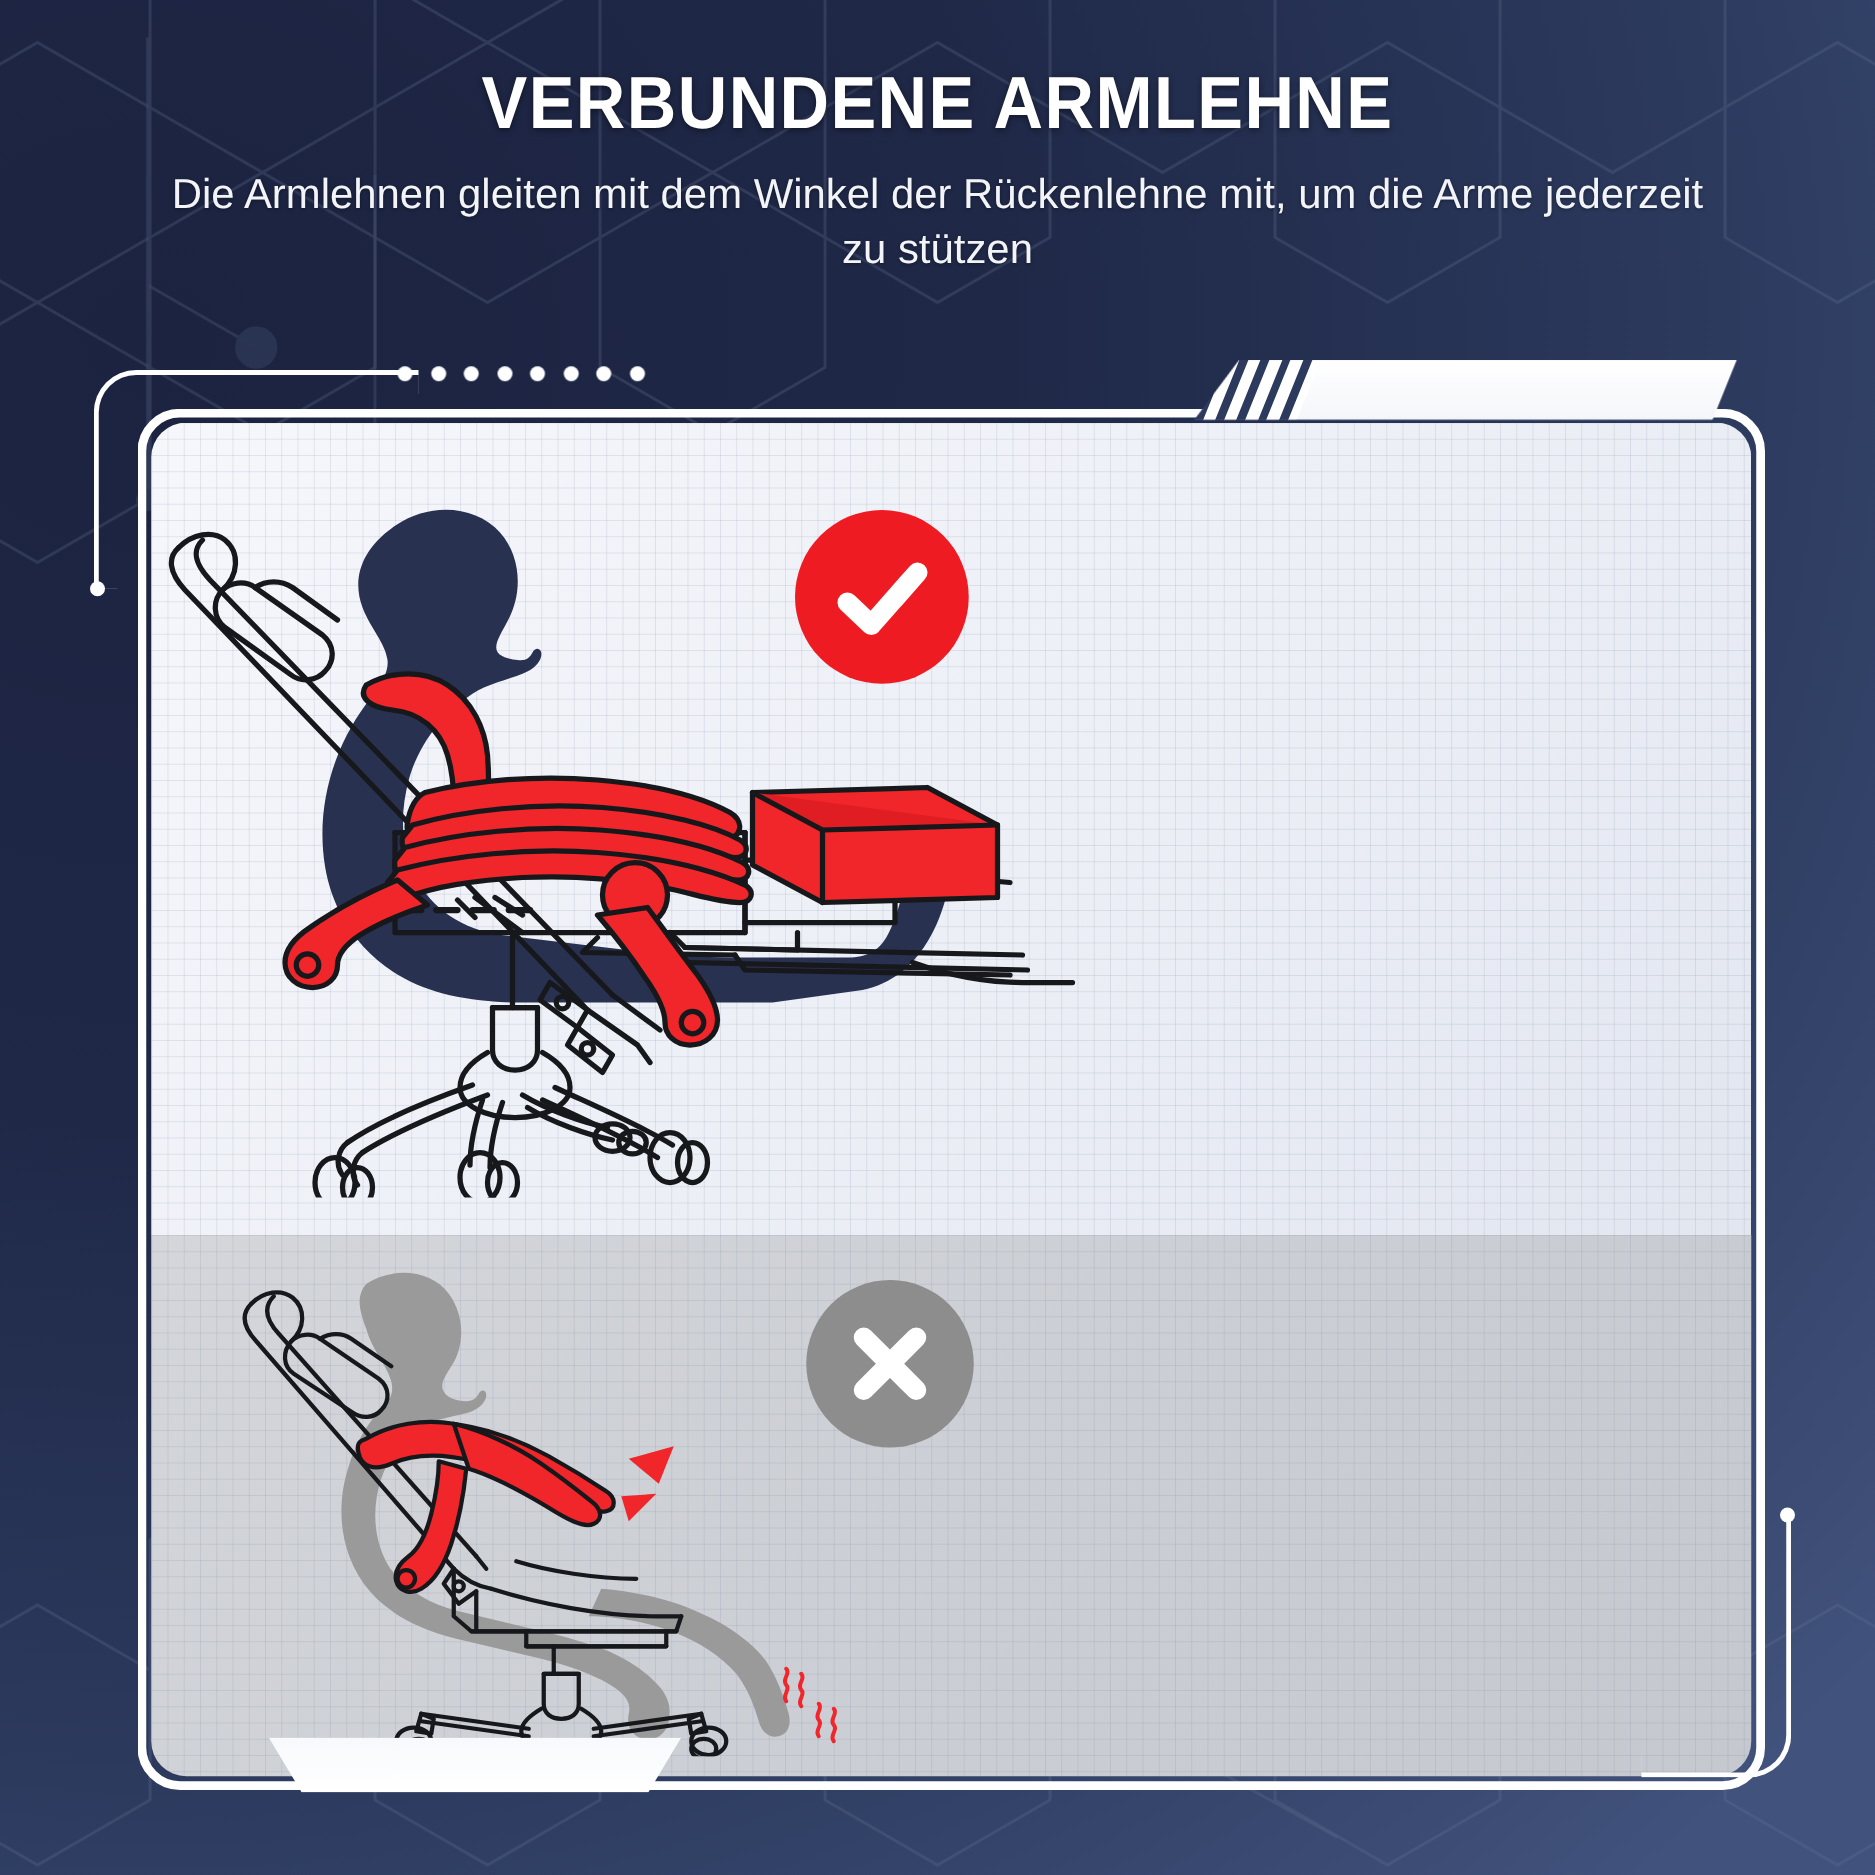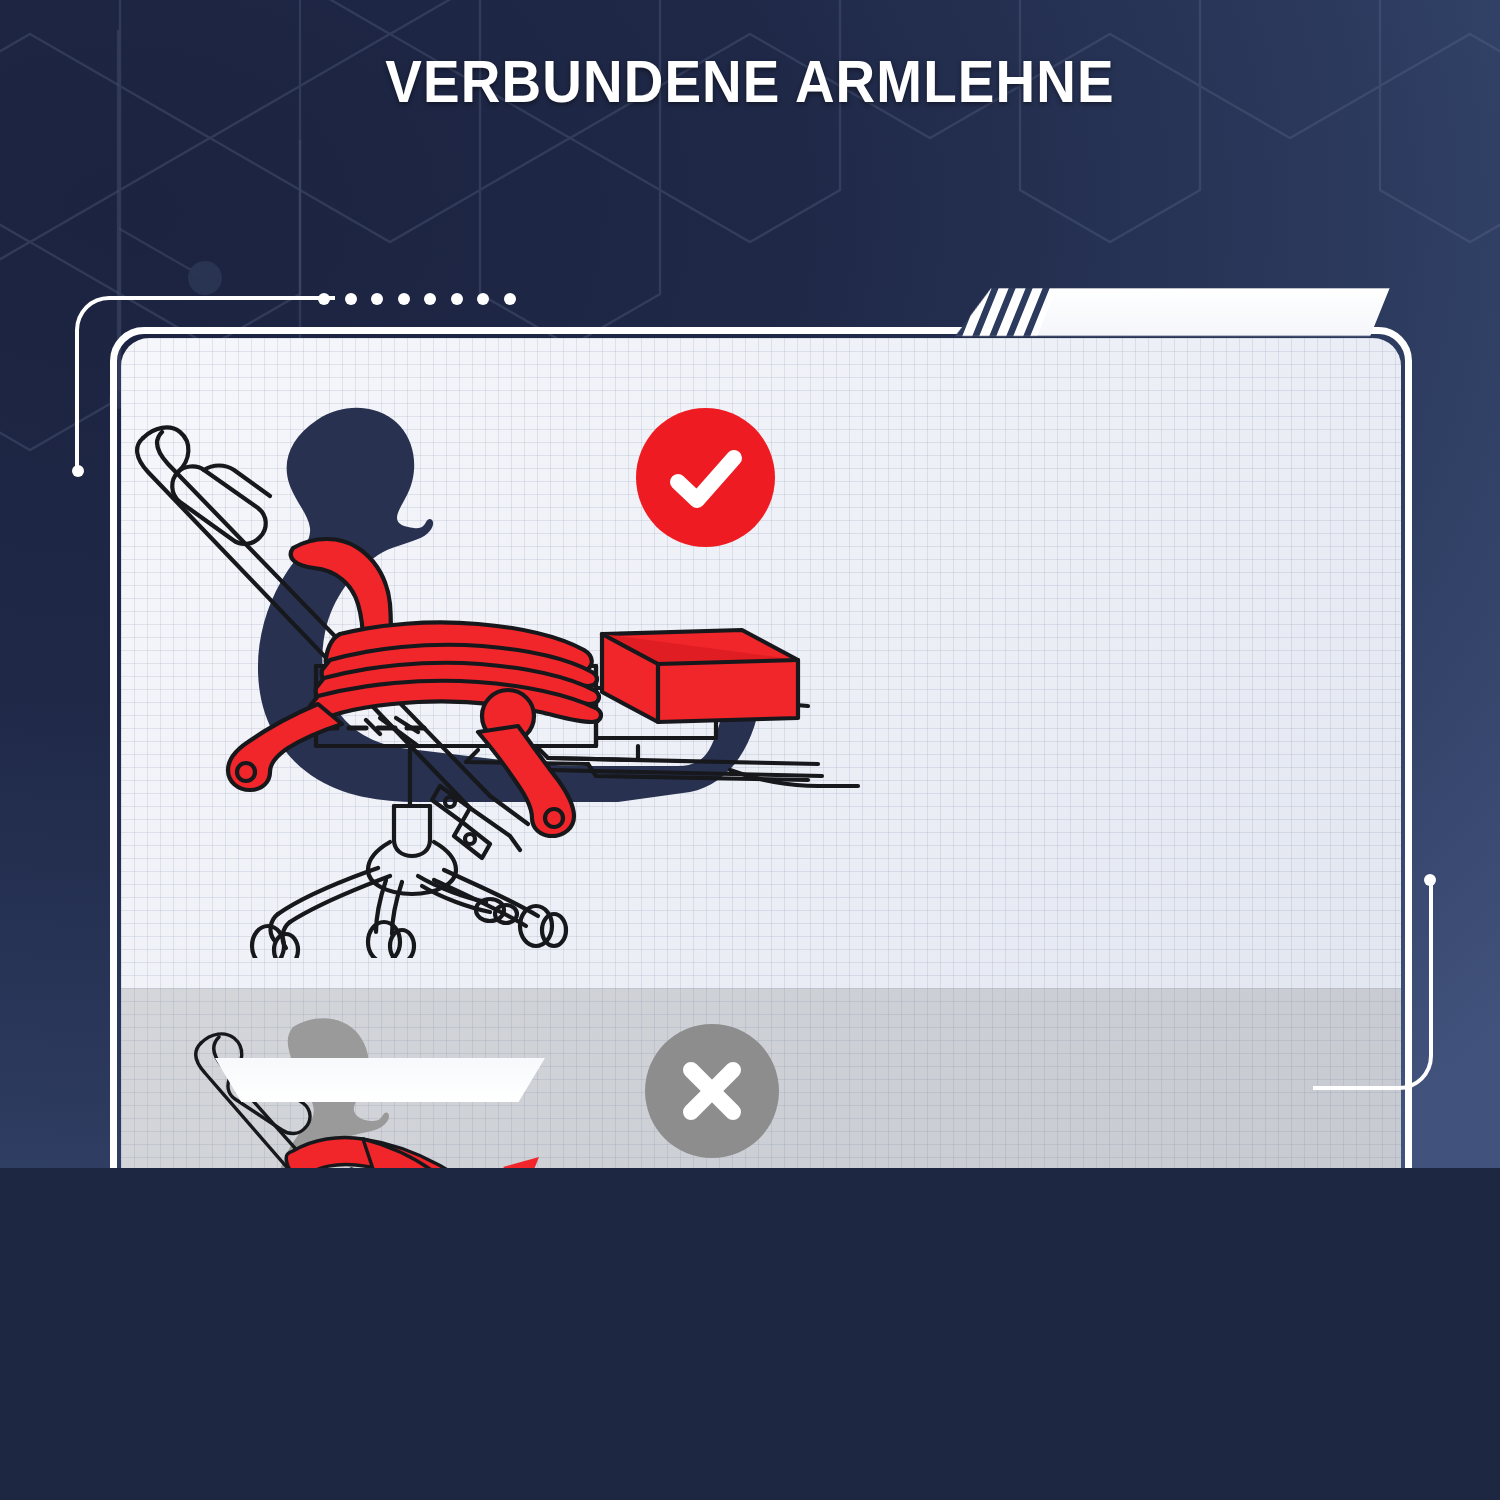--- a/index.html
+++ b/index.html
@@ -8,21 +8,21 @@
   body {
     font-family: "Liberation Sans", sans-serif;
     background: #1e2742;
     overflow: hidden;
     position: relative;
   }
 
   
   #stage {
     position: absolute; inset: 0;
-    width: 1500px; height: 1168px;
+    width: 1500px; height: 1500px;
     background:
       radial-gradient(120% 110% at 8% 18%, #1b2340 0%, #1f2847 38%, #2c3a5e 70%, #41527c 100%);
     overflow: hidden;
   }
   #hexlayer {
     position: absolute; inset: 0;
     opacity: .5;
     pointer-events: none;
   }
 
@@ -238,20 +238,21 @@
     </g>
     <g fill="#3a4766" opacity=".95">
       <circle cx="205" cy="278" r="17"></circle>
       <circle cx="118" cy="400" r="9"></circle>
       <circle cx="1340" cy="1360" r="11"></circle>
     </g>
   </svg>
 
   <div class="header">
     <div class="title">VERBUNDENE ARMLEHNE</div>
+    <div class="subtitle">Die Armlehnen gleiten mit dem Winkel der Rückenlehne mit, um die Arme jederzeit zu stützen</div>
   </div>
 
   <div class="panel panel-good">
     <div class="grid-tex"></div>
   </div>
 
   <div class="panel panel-bad">
     <div class="grid-tex"></div>
   </div>
 

